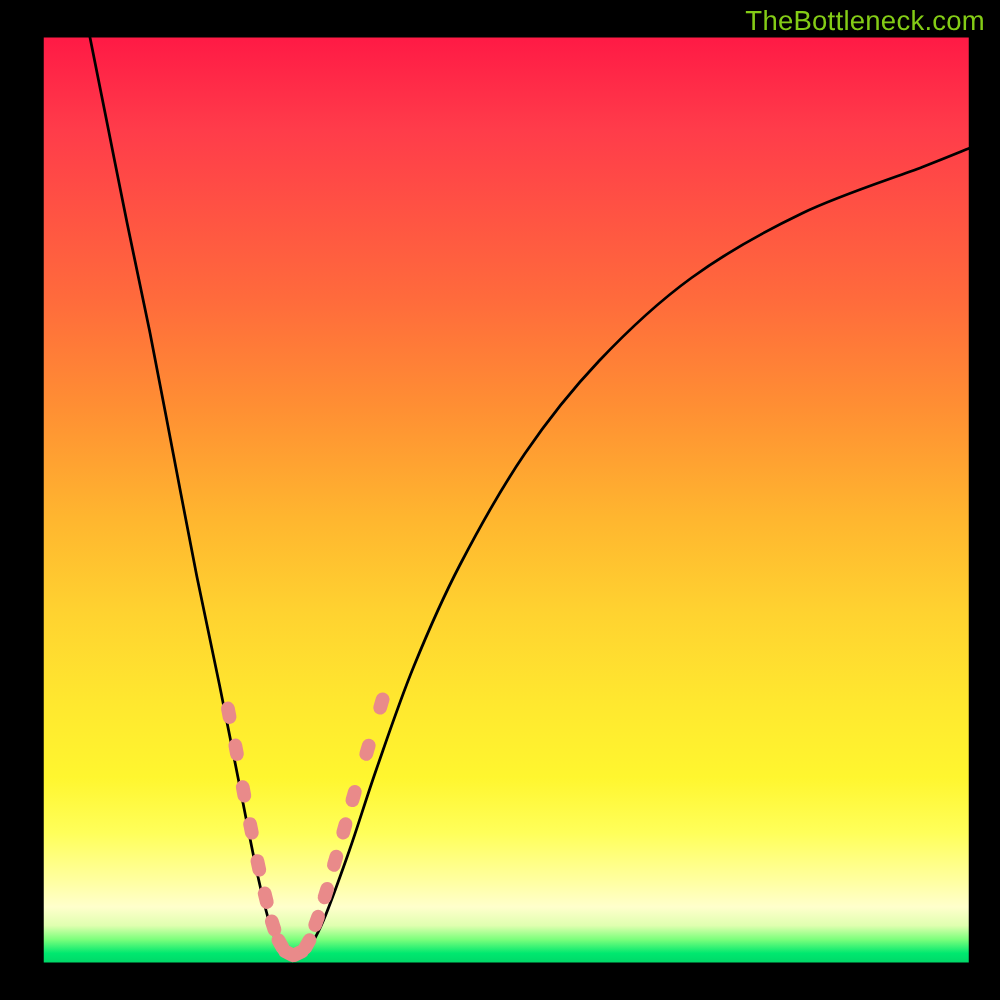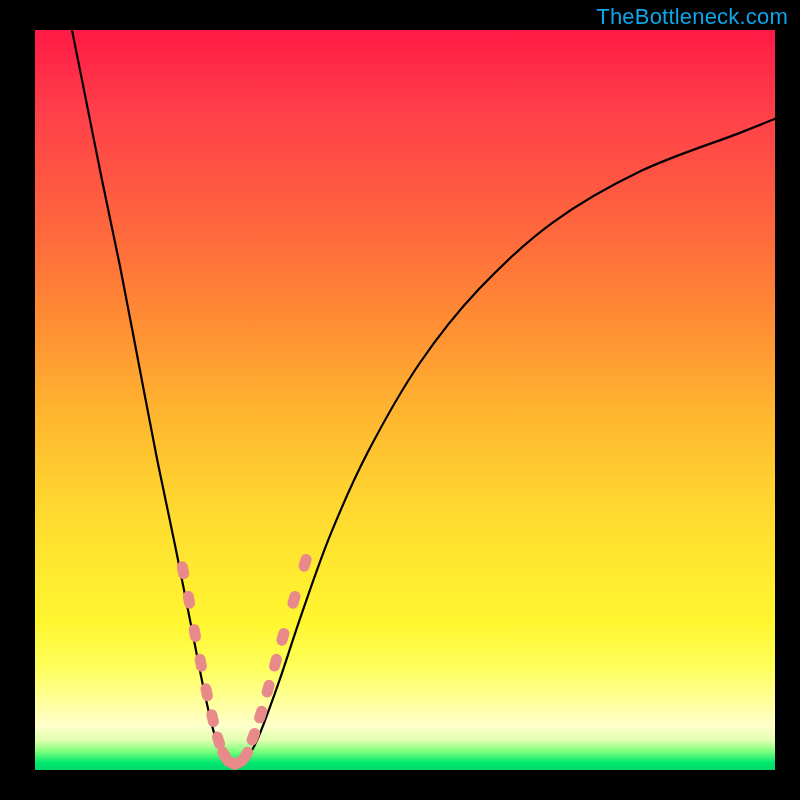--- a/index.html
+++ b/index.html
@@ -42,21 +42,21 @@
       #e0ffb0 96%,
       #7cff7c 97.5%,
       #00e86f 99%,
       #00d868 100%
     );
   }
   .watermark {
     position: absolute;
     top: 4px;
     right: 12px;
-    color: #0ea5e9;
+    color: #84cc16;
     font-size: 22px;
     font-weight: 500;
     letter-spacing: 0.2px;
     user-select: none;
   }
   svg.curve {
     position: absolute;
     left: 0;
     top: 0;
     width: 740px;

